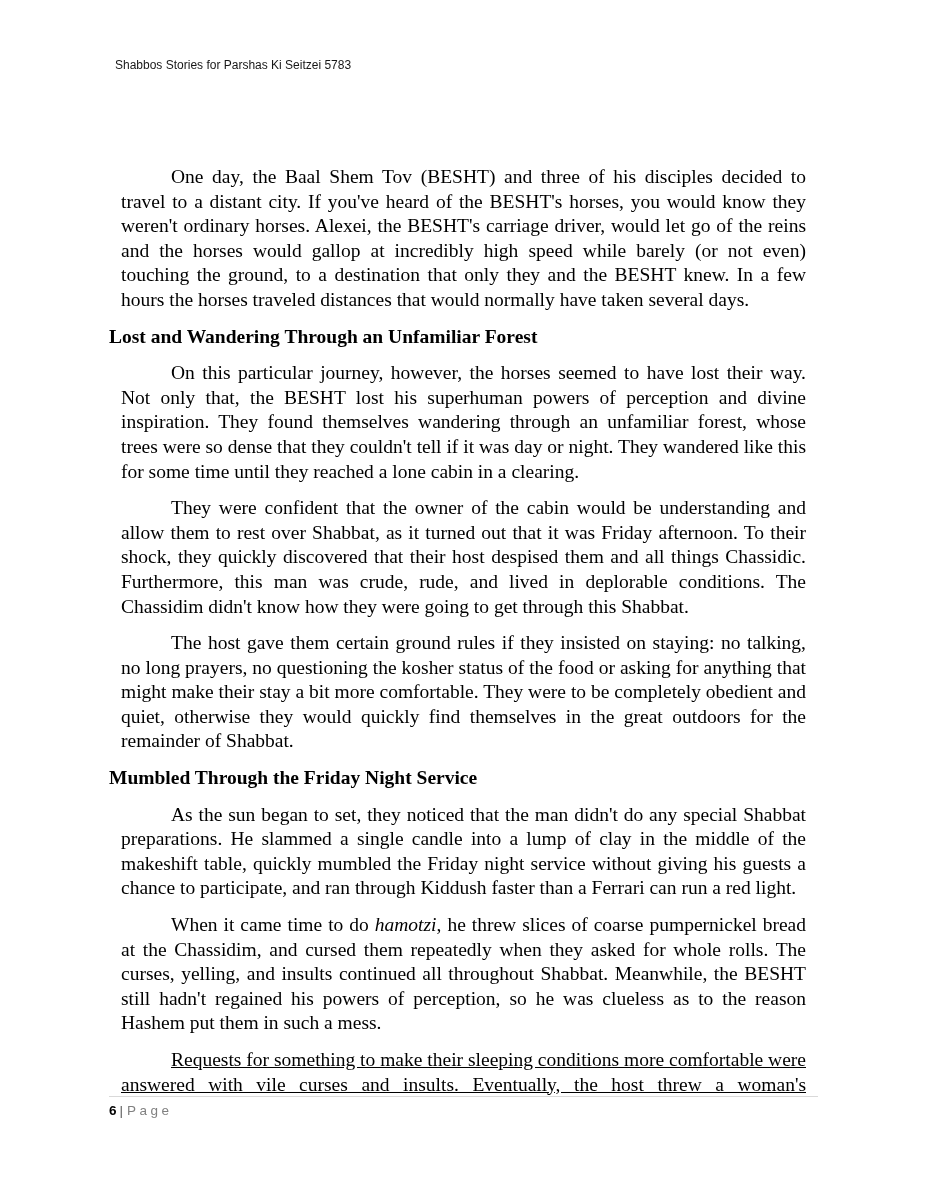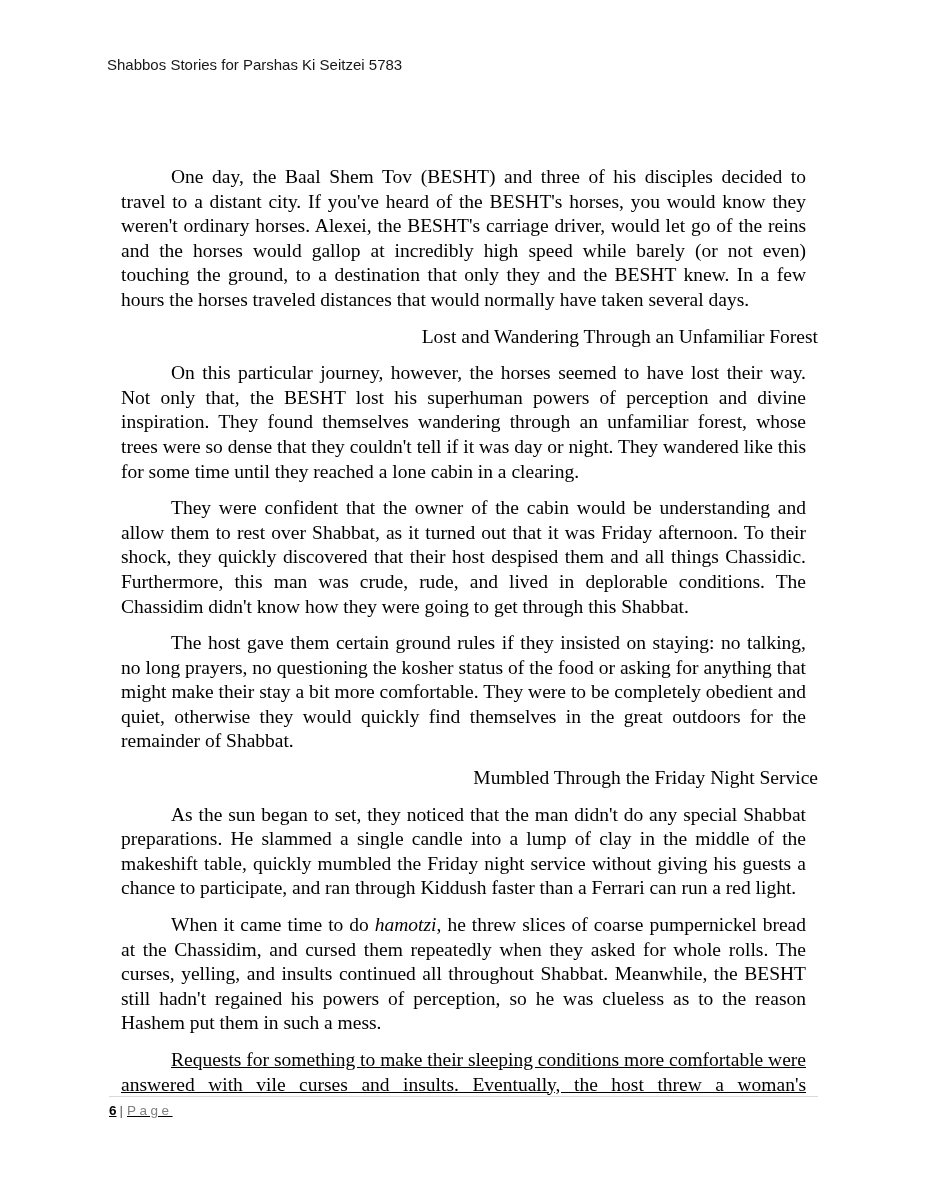--- a/index.html
+++ b/index.html
@@ -11,24 +11,24 @@
     position: relative;
     width: 927px;
     height: 1200px;
     background: #ffffff;
     overflow: hidden;
     box-sizing: border-box;
   }
   .doc-header {
     position: absolute;
     top: 55px;
-    left: 107px;
+    left: 115px;
     width: 709px;
     font-family: "Liberation Sans", sans-serif;
-    font-size: 15px;
+    font-size: 12px;
     line-height: 20px;
     color: #171717;
   }
   .doc-body {
     position: absolute;
     top: 153px;
     left: 109px;
     width: 709px;
     font-family: "Liberation Serif", serif;
     font-size: 19.5px;
@@ -42,30 +42,29 @@
     text-indent: 50px;
   }
   .para.continues {
     text-align-last: justify;
     text-decoration: underline;
   }
   .heading {
     margin: 9px 0 0 0;
     font-size: 19.5px;
     line-height: 24.6px;
-    font-weight: normal;
-    text-align: right;
+    font-weight: bold;
+    text-align: left;
     text-indent: 0;
   }
   .doc-footer {
     position: absolute;
     top: 1096px;
     left: 109px;
     width: 709px;
-    text-decoration: underline;
   }
   .footer-rule {
     border-top: 1px solid #d9d9d9;
     height: 0;
     width: 100%;
   }
   .footer-text {
     margin-top: 5px;
     font-family: "Liberation Sans", sans-serif;
     font-size: 13.5px;

